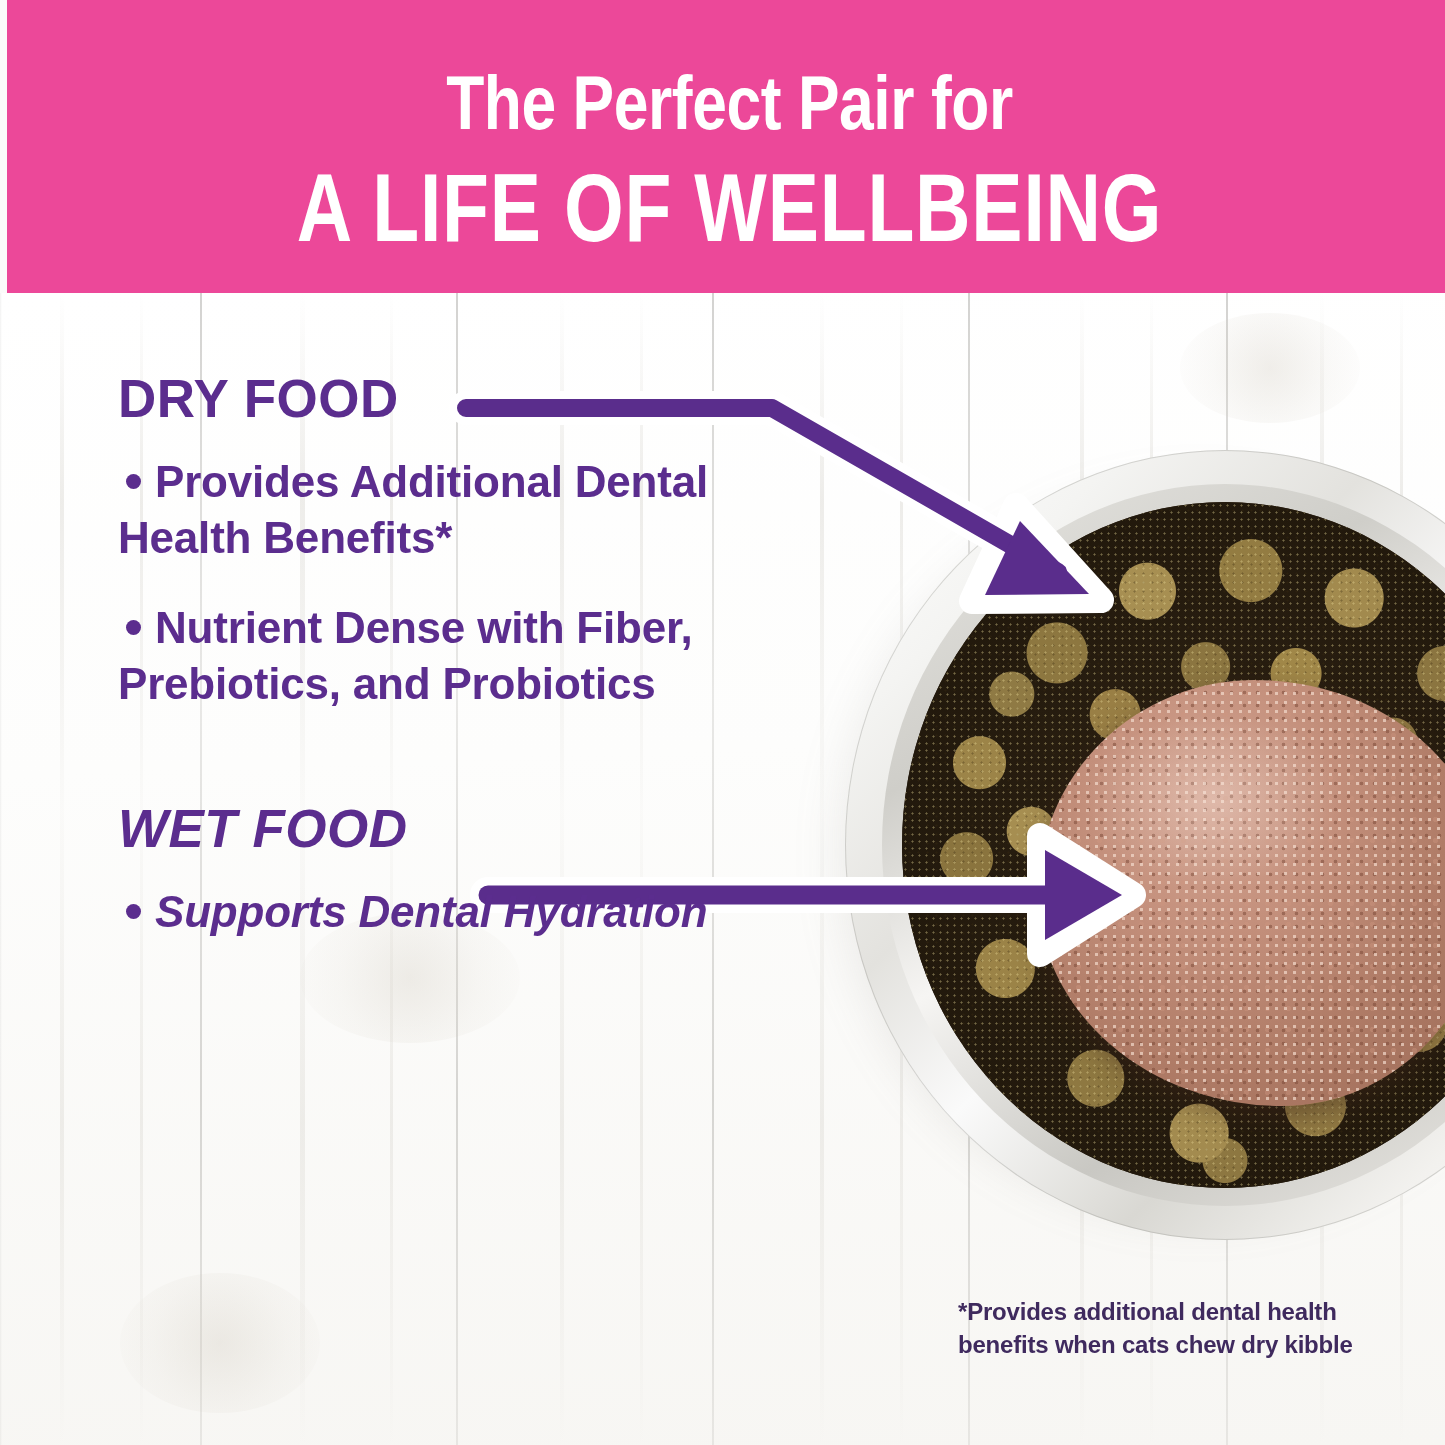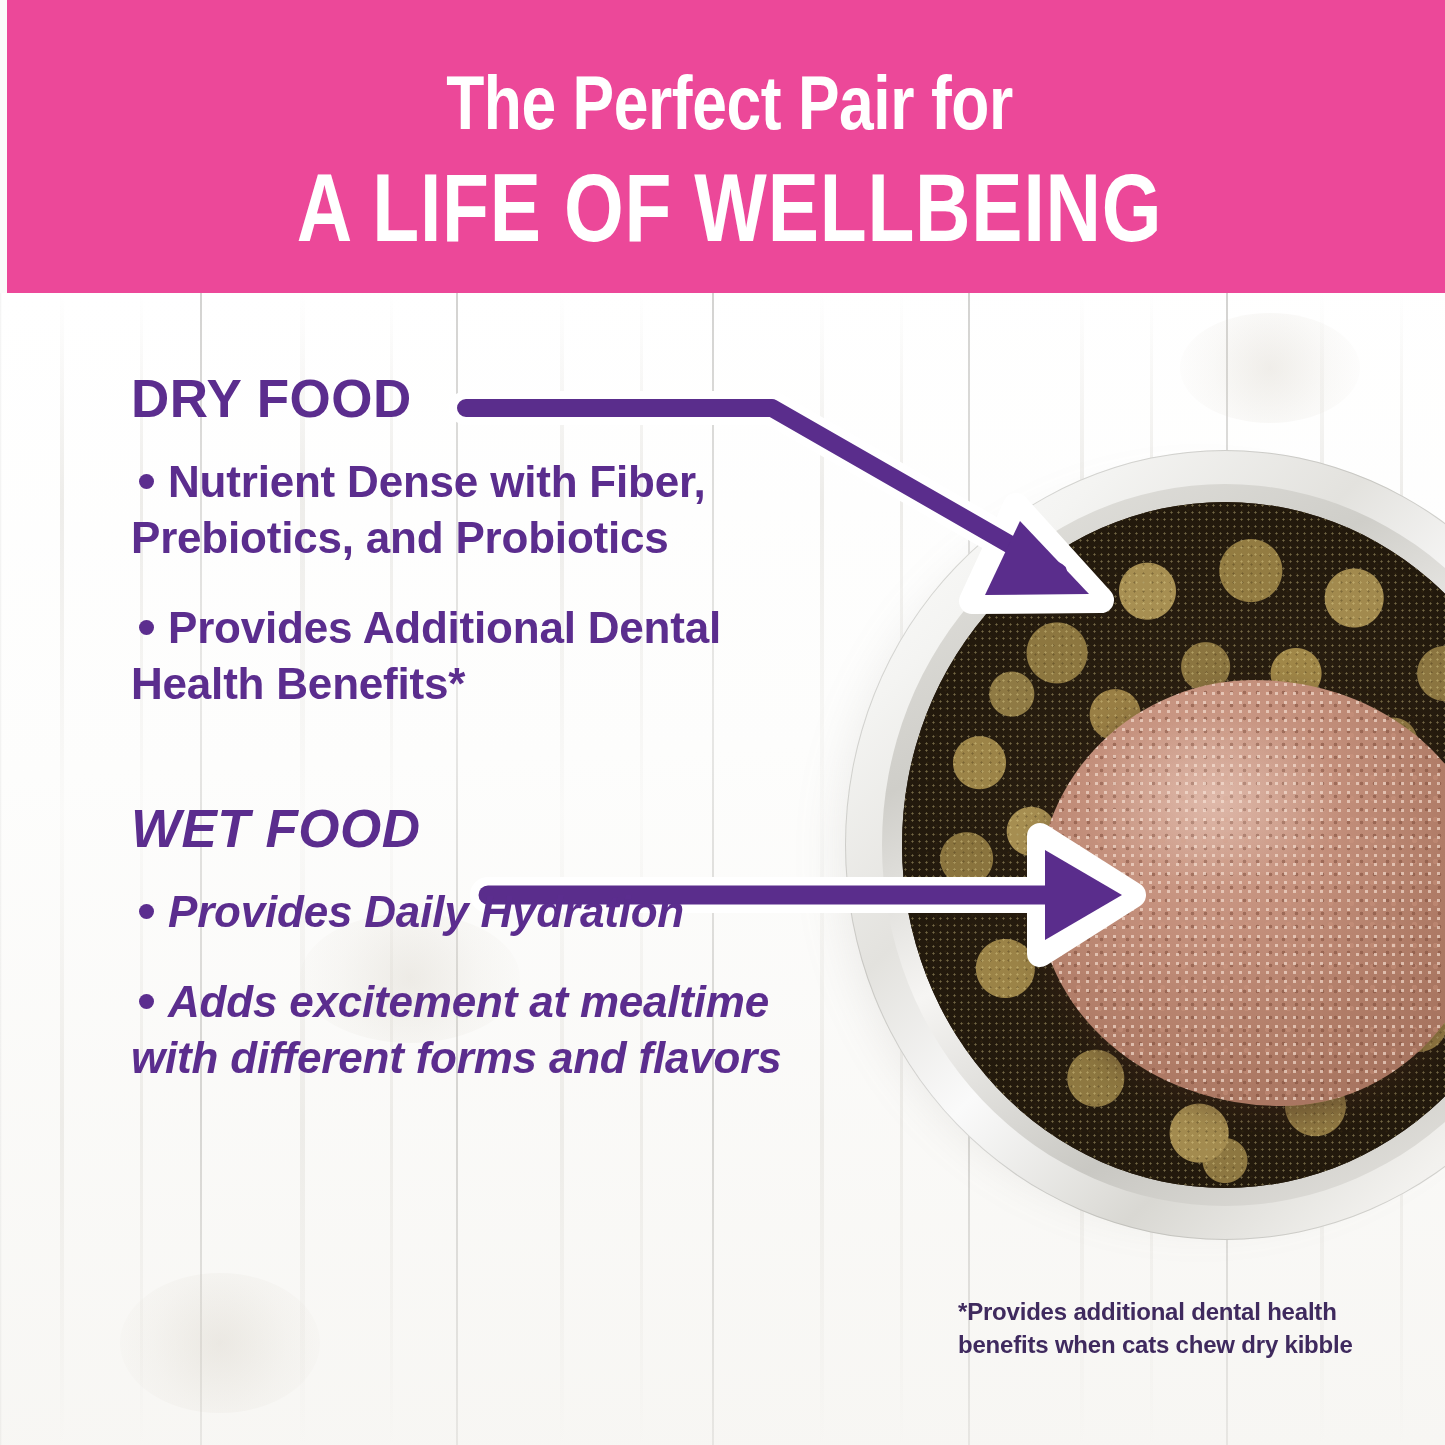--- a/index.html
+++ b/index.html
@@ -93,21 +93,20 @@
     transform: scaleX(0.80);
   }
 
   
   .content {
     position: absolute;
     left: 118px;
     top: 370px;
     width: 660px;
     color: #5b2d8e;
-    margin-left: 13px;
   }
   .section { position: relative; }
   .section-dry { margin-top: 0; }
   .section-wet { margin-top: 88px; font-style: italic; }
 
   .section-title {
     font-size: 53px;
     font-weight: bold;
     letter-spacing: 0.5px;
     line-height: 58px;
@@ -338,34 +337,31 @@
       <path d="M 488 895 L 1080 895" fill="none" stroke="#5a2d8c" stroke-width="19" stroke-linecap="round"></path>
       <path d="M 1045 850 L 1122 895 L 1045 940 Z" fill="#5a2d8c"></path>
     </g>
   </svg>
 
   <div class="content">
 
     <div class="section section-dry">
       <div class="section-title">DRY FOOD</div>
       <div class="bullet-item">
+        <span class="dot"></span><span>Provides Additional Dental Health Benefits*</span>
+      </div>
+      <div class="bullet-item">
         <span class="dot"></span><span>Nutrient Dense with Fiber, Prebiotics, and Probiotics</span>
-      </div>
-      <div class="bullet-item">
-        <span class="dot"></span><span>Provides Additional Dental Health Benefits*</span>
       </div>
     </div>
 
     <div class="section section-wet">
       <div class="section-title">WET FOOD</div>
       <div class="bullet-item">
-        <span class="dot"></span><span>Provides Daily Hydration</span>
-      </div>
-      <div class="bullet-item">
-        <span class="dot"></span><span>Adds excitement at mealtime with different forms and flavors</span>
+        <span class="dot"></span><span>Supports Dental Hydration</span>
       </div>
     </div>
 
   </div>
 
   <div class="footnote">*Provides additional dental health benefits when cats chew dry kibble</div>
 
 </div>
 
 </body></html>

